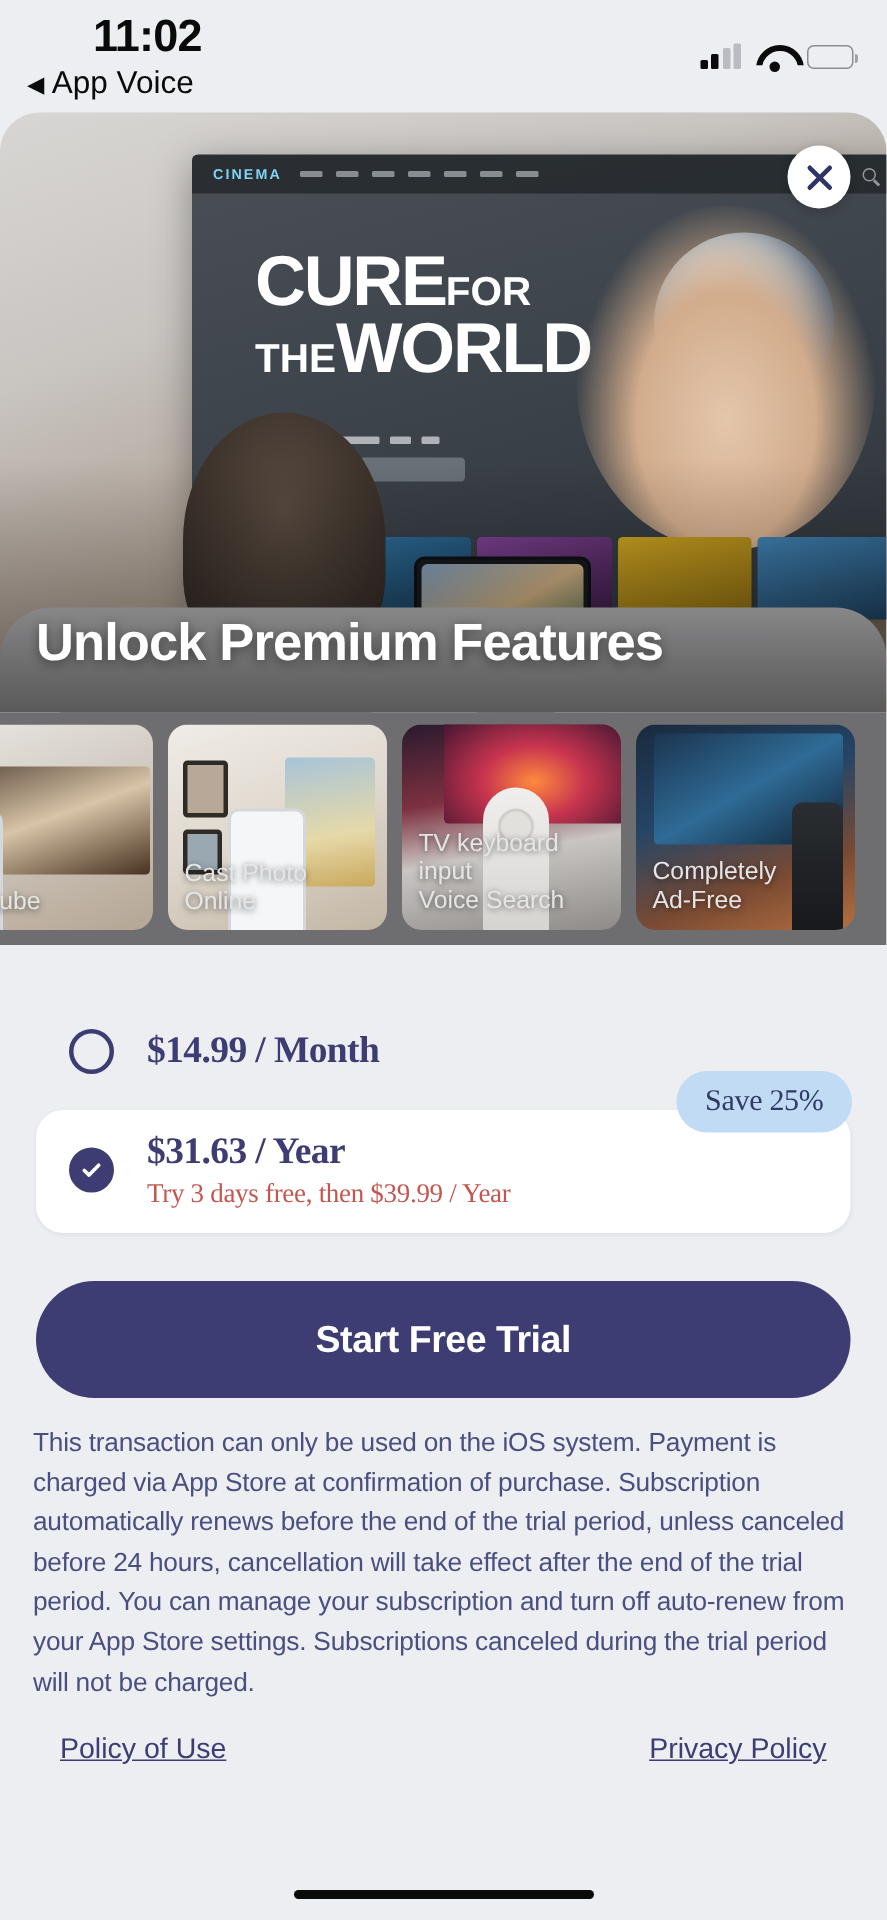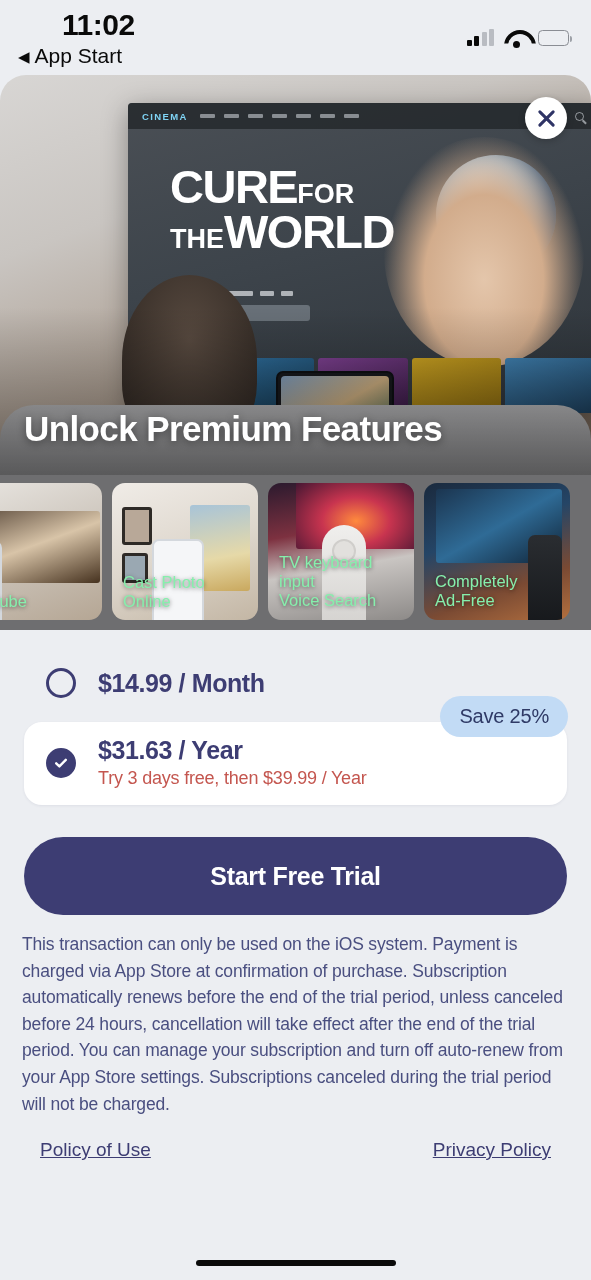--- a/index.html
+++ b/index.html
@@ -140,26 +140,26 @@
   }
   .fcard:first-child { margin-left:-44px; }
   .fc-bg { position:absolute; inset:0; }
   .fc-1 { background:linear-gradient(160deg,#e9e6e2 0%,#cfc8bf 45%,#b5a694 100%); }
   .fc-2 { background:linear-gradient(160deg,#f0ece7 0%,#ded7cd 50%,#c3b6a4 100%); }
   .fc-3 { background:linear-gradient(170deg,#2b1a2e 0%,#7d3140 35%,#c9c5c2 60%,#8d8a88 100%); }
   .fc-4 { background:linear-gradient(160deg,#1a2a3e 0%,#254566 38%,#7a4a33 72%,#b3703f 100%); }
   .fc-tv { position:absolute; border-radius:3px; }
   .fc-label {
     position:absolute; left:11px; bottom:10px; right:8px;
-    color:#86efac; font-size:16.5px; font-weight:500; line-height:1.12;
+    color:#e5e5e5; font-size:16.5px; font-weight:500; line-height:1.12;
     text-shadow:0 1px 4px rgba(0,0,0,.55);
   }
 
   
-  .plans { padding:24px 24px 0 24px; }
+  .plans { padding:42px 24px 0 24px;font-family:Liberation Serif, serif; }
   .plan { position:relative; display:flex; align-items:center; gap:22px; padding:14px 0 14px 22px; }
   .plan.selected {
     background:#fff; border-radius:18px; padding:14px 0 16px 22px; margin:10px 0;
     box-shadow:0 1px 3px rgba(40,45,80,.07);
   }
   .radio { width:30px; height:30px; border-radius:50%; border:3px solid #3d3d73; flex:0 0 30px; cursor:pointer; }
   .radio.on { background:#3d3d73; border-color:#3d3d73; display:flex; align-items:center; justify-content:center; }
   .radio.on svg { width:16px; height:16px; }
   .plan-txt { display:flex; flex-direction:column; gap:3px; }
   .plan-price { font-size:25px; font-weight:bold; color:#3d3d73; letter-spacing:-.4px; }
@@ -195,21 +195,21 @@
 </style>
 </head>
 <body>
 
 <div class="phone">
 
   <div class="statusbar">
     <div class="sb-time">11:02</div>
     <div class="sb-back">
       <span class="sb-tri">◀</span>
-      <span>App Start</span>
+      <span>App Voice</span>
     </div>
     <div class="sb-right">
       <span class="sig">
           <i></i>
           <i></i>
           <i></i>
           <i></i>
         </span>
       <span class="wifi"></span>
       <span class="batt"><span class="batt-fill" style="width:65%"></span></span>

